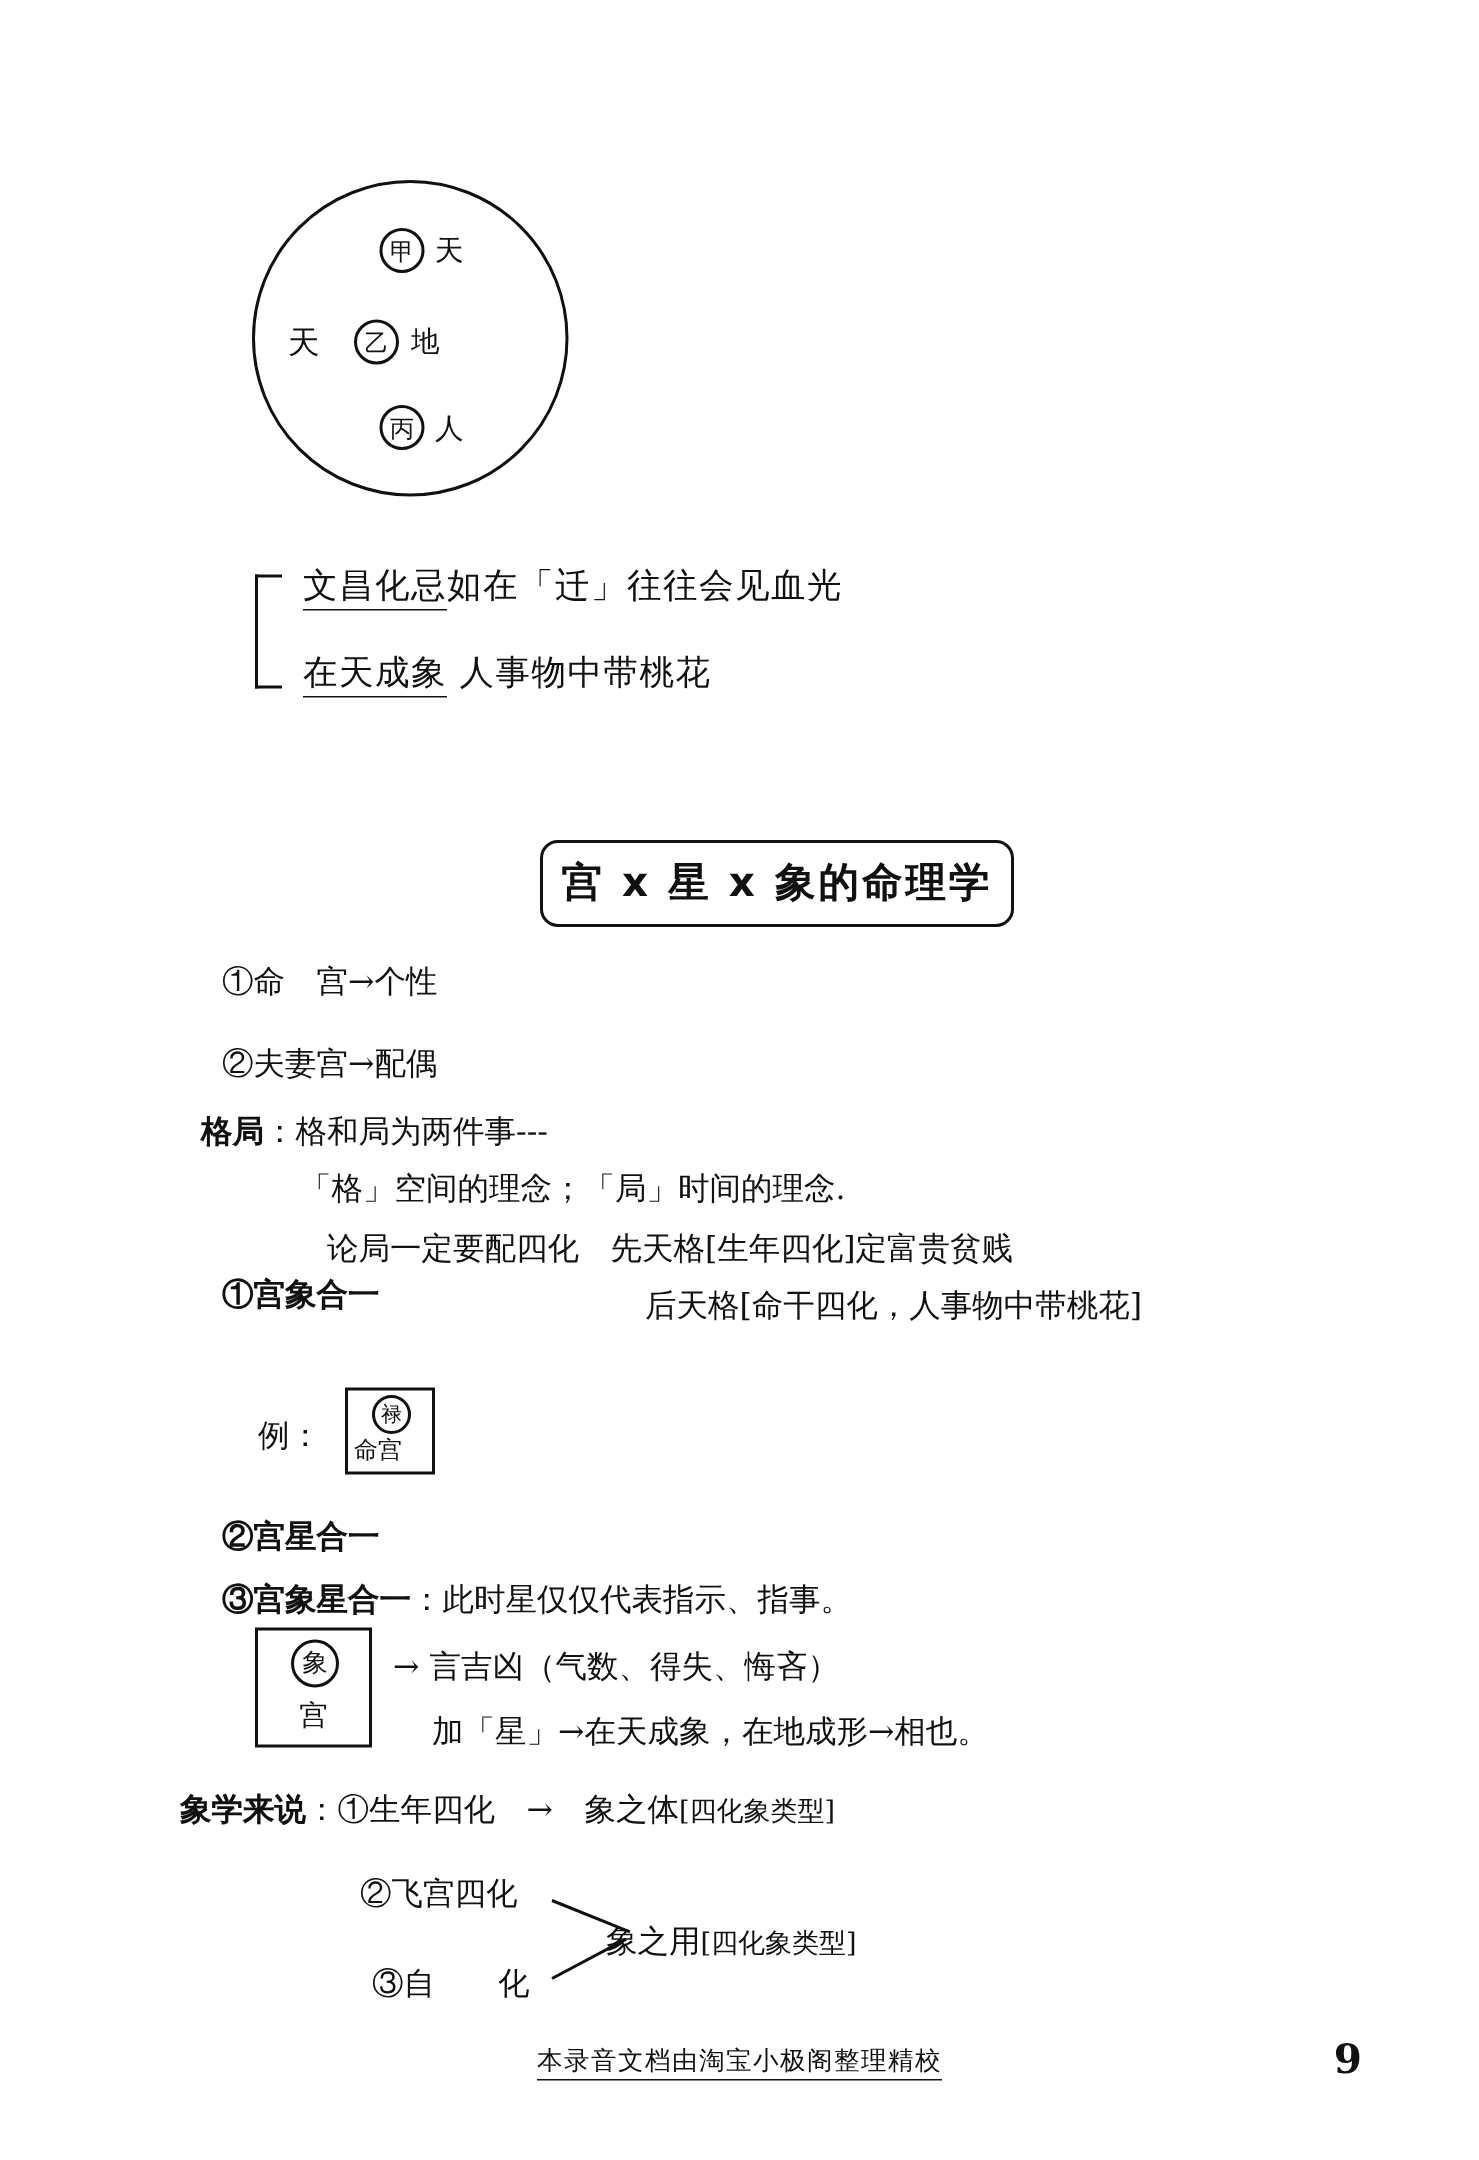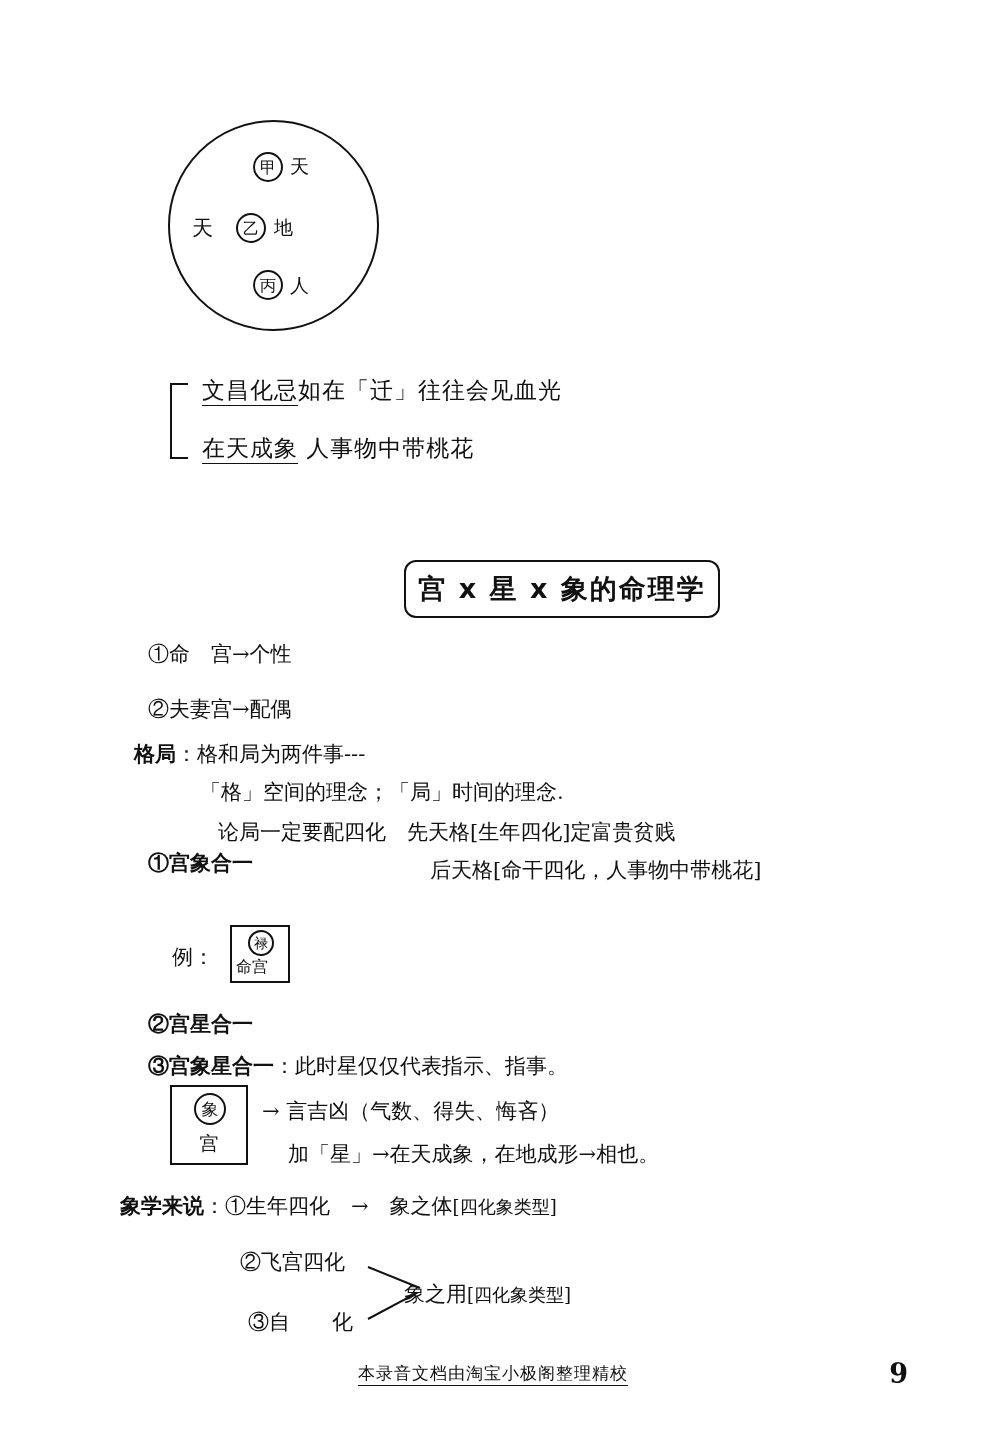--- a/index.html
+++ b/index.html
@@ -122,21 +122,20 @@
     height: 58px;
     border: 2.5px solid #111;
     border-radius: 12px;
     box-sizing: border-box;
     text-align: center;
     font-size: 27px;
     font-weight: bold;
     line-height: 54px;
     letter-spacing: 2px;
     font-family: "DejaVu Sans", "Liberation Sans", sans-serif;
-    margin-left: 44px;
   }
 
   
   .line {
     position: absolute;
     font-size: 21px;
     font-family: "DejaVu Serif", "Liberation Serif", serif;
     white-space: nowrap;
     color: #111;
   }

